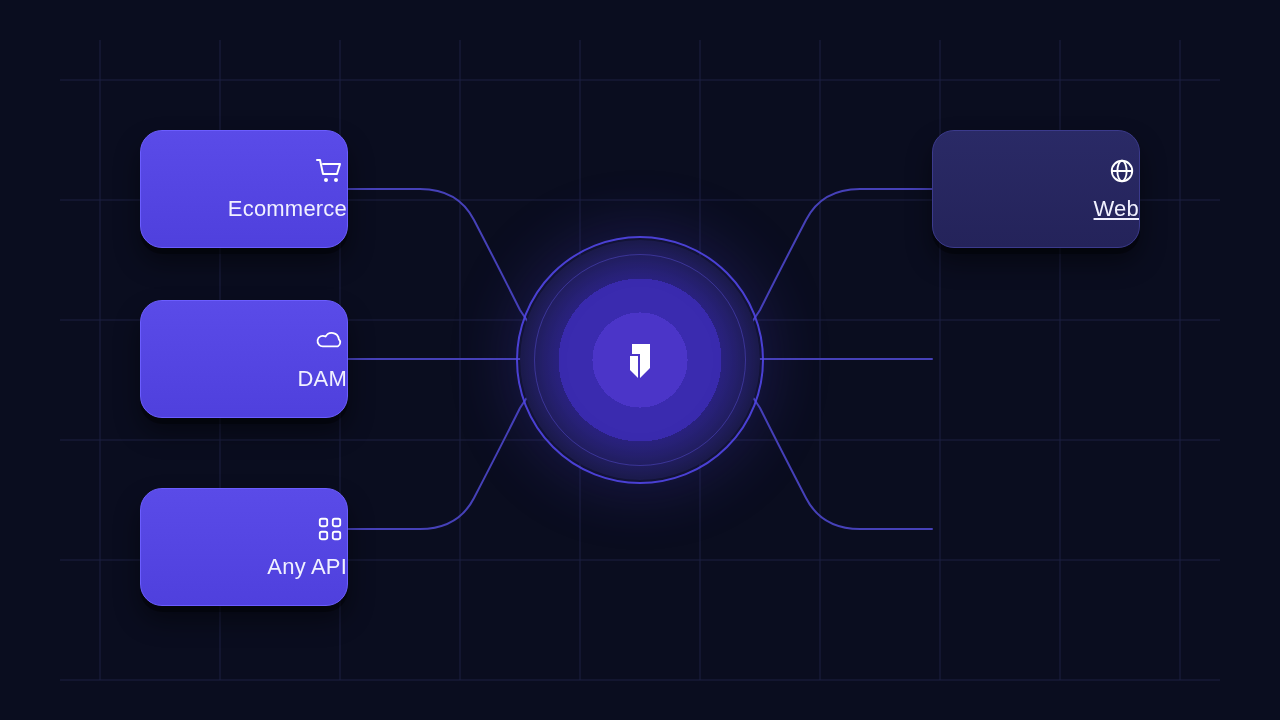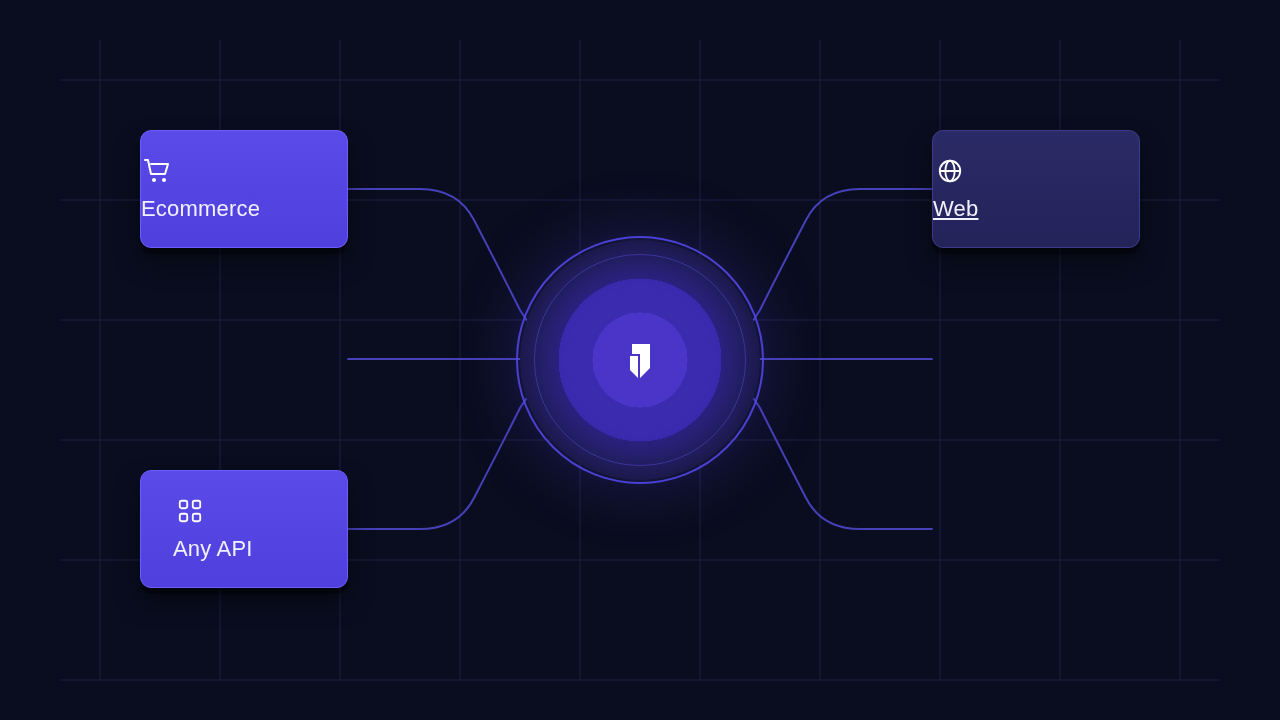--- a/index.html
+++ b/index.html
@@ -65,24 +65,24 @@
   }
   .connectors {
     position: absolute;
     inset: 0;
     pointer-events: none;
   }
   .node {
     position: absolute;
     width: 208px;
     height: 118px;
-    border-radius: 11px;
+    border-radius: 22px;
     display: flex;
     flex-direction: column;
-    align-items: flex-start;
+    align-items: flex-end;
     justify-content: center;
     gap: 10px;
     color: #f1f1ff;
     background: linear-gradient(180deg, #5a4be8 0%, #4f40dd 100%);
     border: 1px solid #6b5dff;
     box-shadow: 0 6px 0 0 rgba(0,0,0,0.35), 0 14px 26px rgba(0,0,0,0.45);
   }
   .node.dim {
     background: linear-gradient(180deg, #2a2a66 0%, #24235a 100%);
     border: 1px solid #3b3a8c;
@@ -96,21 +96,21 @@
   }
   .node .label {
     font-size: 22px;
     font-weight: 500;
     letter-spacing: 0.2px;
   }
   .node.left { left: 140px; }
   .node.right { left: 932px; text-decoration: underline; }
   .row1 { top: 130px; }
   .row2 { top: 300px; }
-  .row3 { top: 470px; padding-left: 32px; }
+  .row3 { top: 488px; padding-left: 32px; }
 </style>
 </head>
 <body>
 
 <div class="stage">
 
   <svg class="grid" width="1280" height="720" viewBox="0 0 1280 720">
     <g stroke="#1c2142" stroke-width="1">
       <line x1="100" y1="40" x2="100" y2="680"></line>
       <line x1="220" y1="40" x2="220" y2="680"></line>
@@ -164,20 +164,28 @@
     <span class="icon">
       <svg viewBox="0 0 32 28" width="32" height="28" fill="none" stroke="#ffffff" stroke-width="2" stroke-linecap="round" stroke-linejoin="round">
         <path d="M3 3h3l3 14h14l3-10H9"></path>
         <circle cx="12" cy="23" r="2" fill="#ffffff" stroke="none"></circle>
         <circle cx="22" cy="23" r="2" fill="#ffffff" stroke="none"></circle>
       </svg>
     </span>
     <span class="label">Ecommerce</span>
   </div>
 
+  <div class="node left row2">
+    <span class="icon">
+      <svg viewBox="0 0 34 24" width="30" height="24" fill="none" stroke="#ffffff" stroke-width="2" stroke-linecap="round" stroke-linejoin="round">
+        <path d="M10 18a6 6 0 1 1 2-11 8 8 0 0 1 15 3 5 5 0 0 1 -1 8H10z"></path>
+      </svg>
+    </span>
+    <span class="label">DAM</span>
+  </div>
 
   <div class="node left row3">
     <span class="icon">
       <svg viewBox="0 0 28 28" width="26" height="26" fill="none" stroke="#ffffff" stroke-width="2" stroke-linejoin="round">
         <rect x="3" y="3" width="8" height="8" rx="2"></rect>
         <rect x="17" y="3" width="8" height="8" rx="2"></rect>
         <rect x="3" y="17" width="8" height="8" rx="2"></rect>
         <rect x="17" y="17" width="8" height="8" rx="2"></rect>
       </svg>
     </span>

